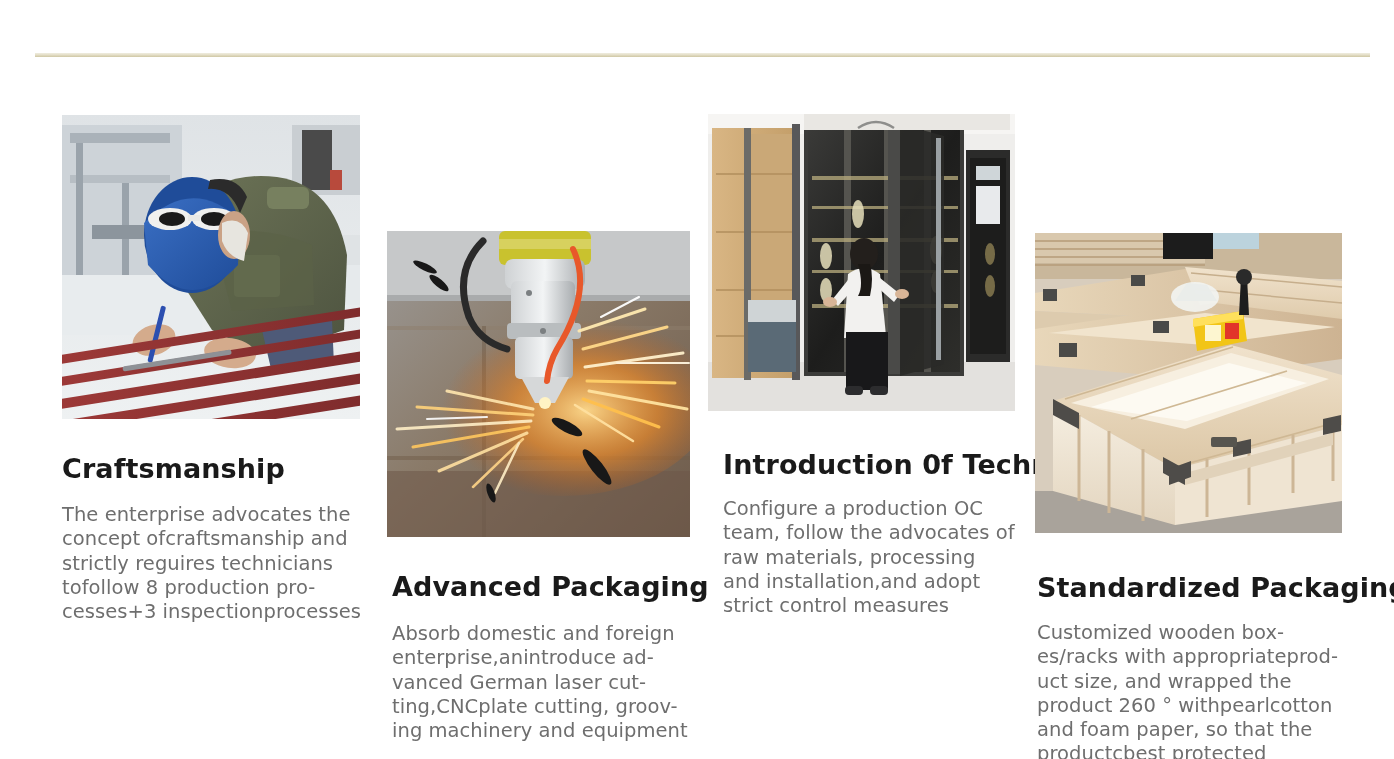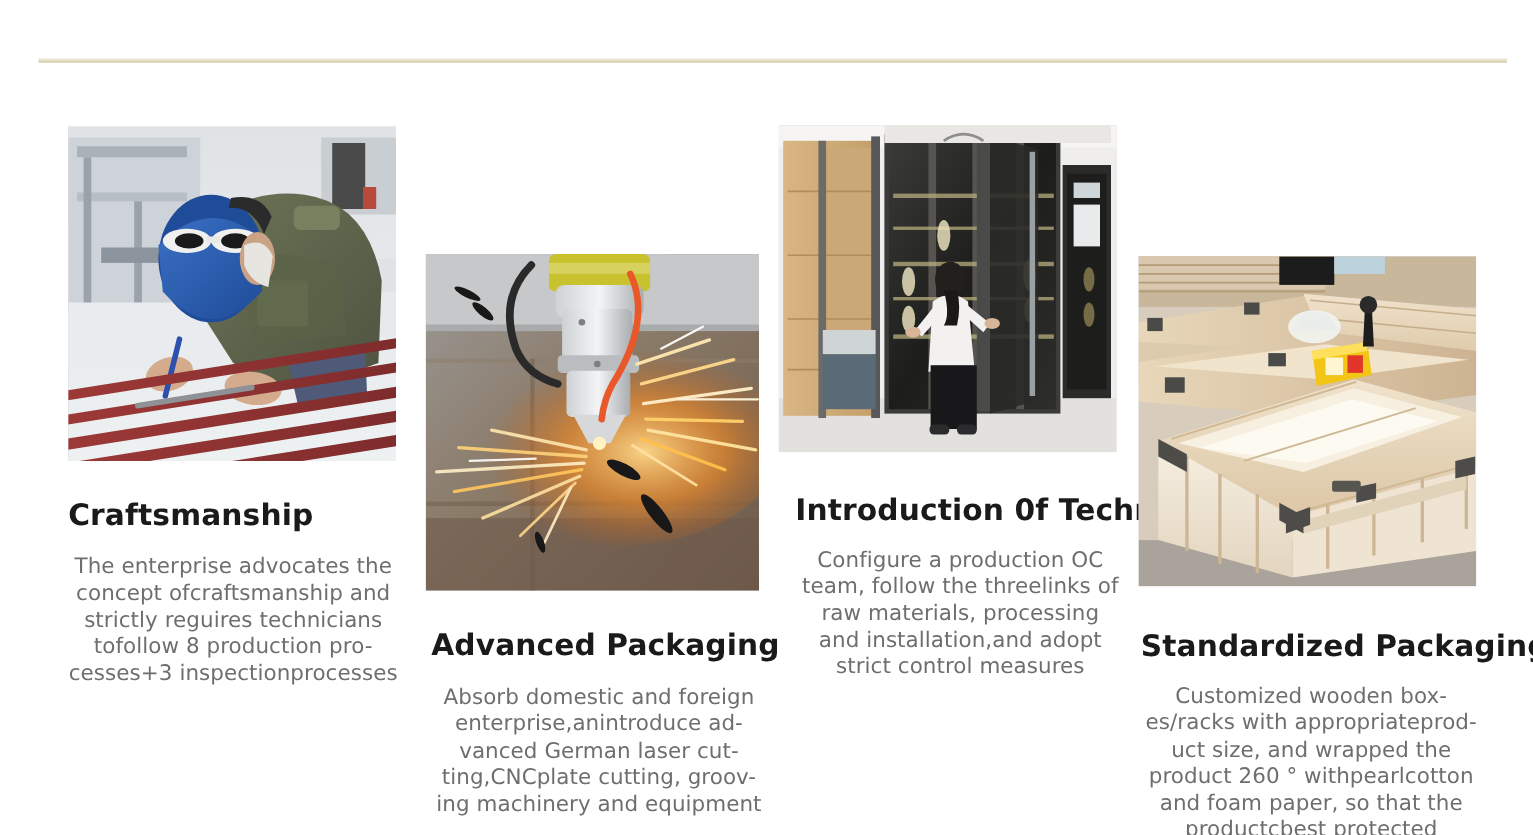--- a/index.html
+++ b/index.html
@@ -36,21 +36,20 @@
     white-space:nowrap;
     line-height:1.1;
   }
   .body{
     position:absolute;
     font-size:19.5px;
     color:#6e6e6e;
     line-height:24.3px;
     white-space:pre-line;
     letter-spacing:.05px;
-    text-align:center;
   }
 
   
   #photo-1{left:62px;top:74px;width:298px;height:304px;}
   #head-1 {left:62px;top:413px;}
   #body-1 {left:62px;top:462px;width:300px;}
 
   #photo-2{left:387px;top:190px;width:303px;height:306px;}
   #head-2 {left:392px;top:531px;}
   #body-2 {left:392px;top:581px;width:305px;}
@@ -318,21 +317,21 @@
         <path d="M140 166 L124 186 L130 192 L146 174 Z" fill="#f2f1ef"></path>
         <path d="M172 164 L192 180 L186 188 L168 172 Z" fill="#f2f1ef"></path>
         <ellipse cx="122" cy="188" rx="7" ry="5" fill="#d8b597"></ellipse>
         <ellipse cx="194" cy="180" rx="7" ry="5" fill="#d8b597"></ellipse>
       </svg>
     </div>
 
     <div class="heading" id="head-3">Introduction 0f Technology</div>
 
     <div class="body" id="body-3">Configure a production OC
-team, follow the threelinks of
+team, follow the advocates of
 raw materials, processing
 and installation,and adopt
 strict control measures</div>
   </div>
 
   <div class="card">
 
     <div class="photo" id="photo-4">
       <svg viewBox="0 0 307 300" preserveAspectRatio="none" role="img">
         <defs>

